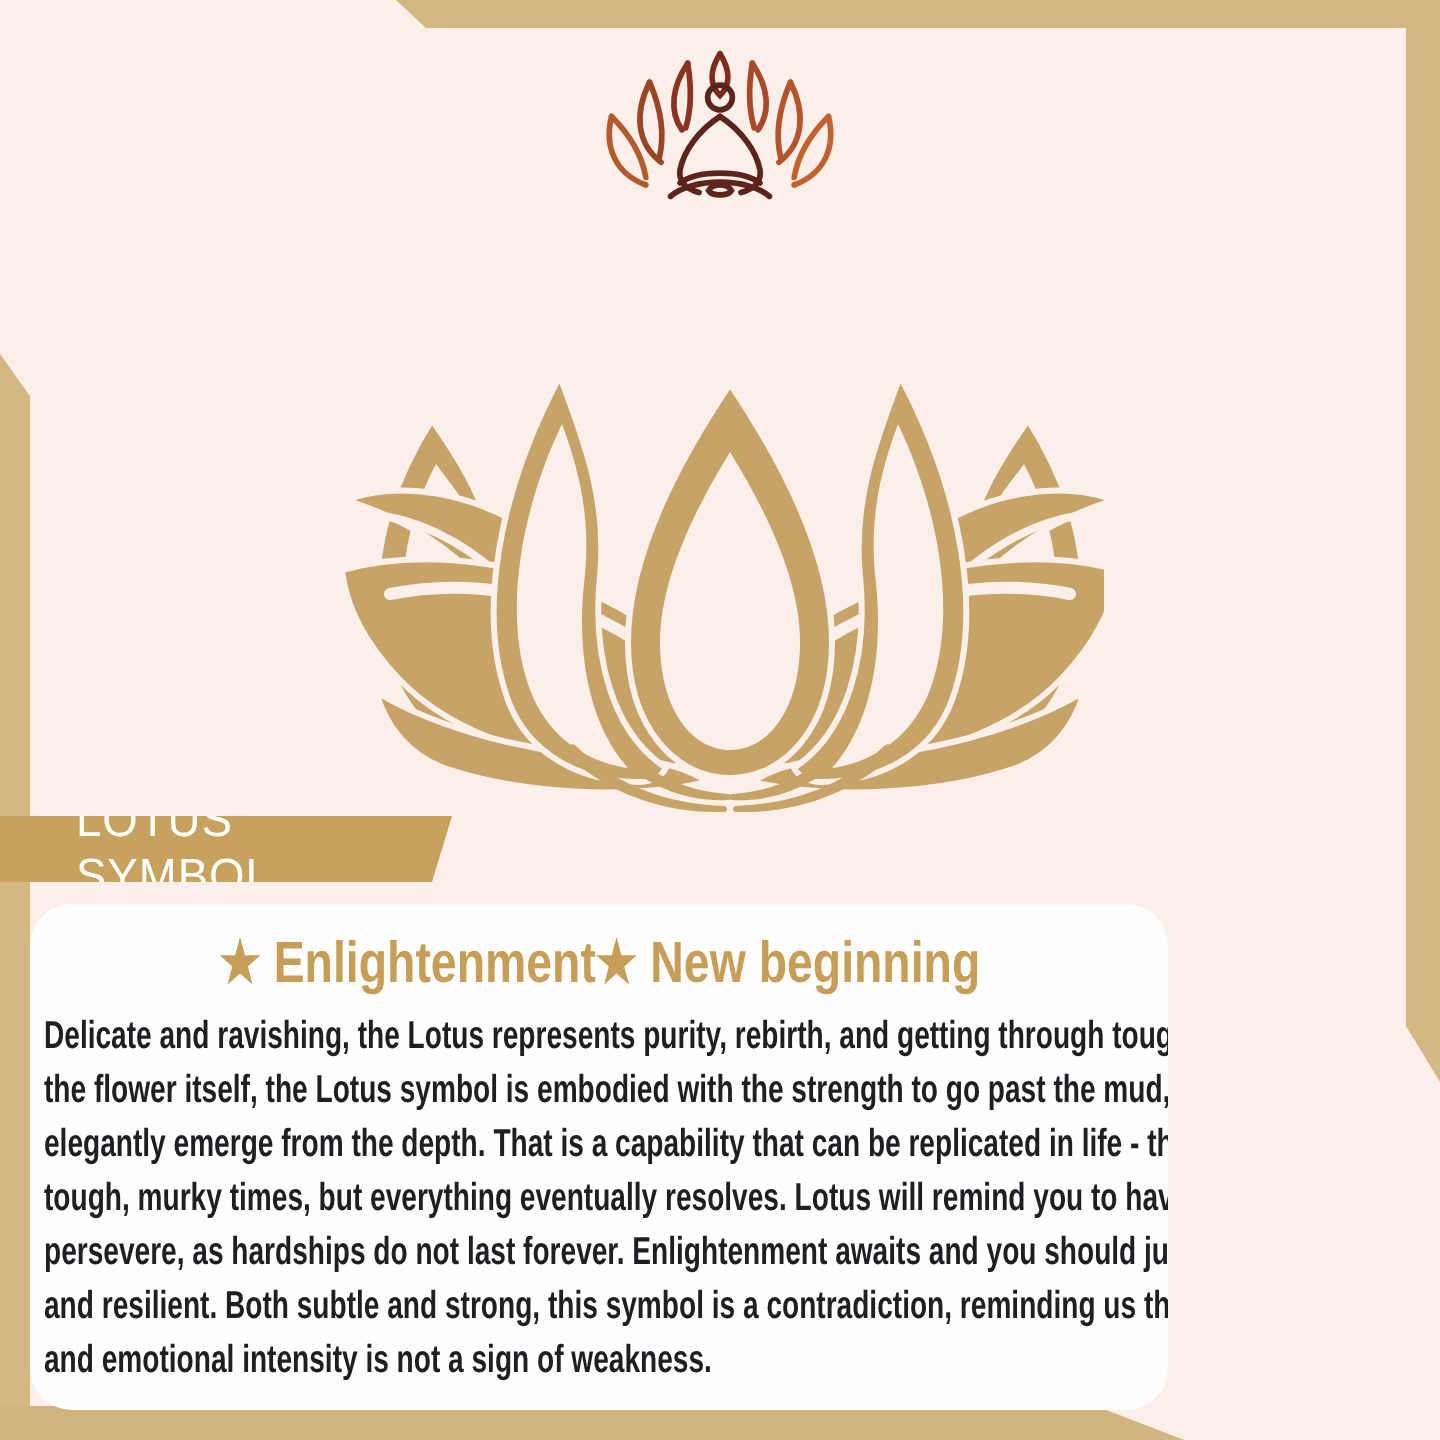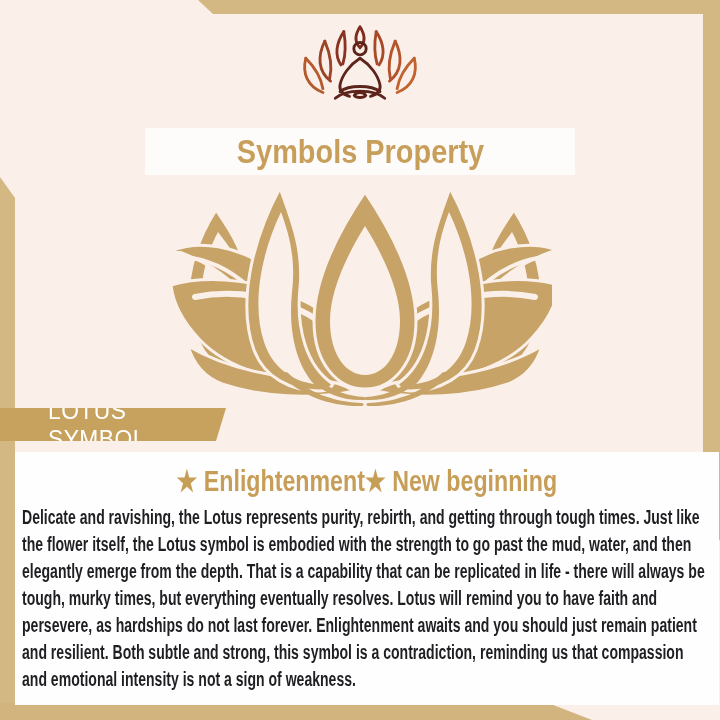--- a/index.html
+++ b/index.html
@@ -28,27 +28,27 @@
      background:#fdfcfb;display:flex;align-items:center;justify-content:center;}
   .title-banner span{display:inline-block;transform:scaleX(0.85);
      font-size:34px;font-weight:bold;color:#c79f5b;letter-spacing:0;}
 
   
   .lotus{position:absolute;left:168px;top:188px;}
 
   
   .label-band{position:absolute;left:0;top:408px;width:226px;height:33px;
      background:#c7a25f;clip-path:polygon(0 0,226px 0,216px 33px,0 33px);
-     display:flex;align-items:center;padding-left:10px;}
+     display:flex;align-items:center;}
   .label-band span{display:inline-block;transform:scaleX(0.95);transform-origin:0 50%;
      margin-left:38px;font-size:24px;color:#ffffff;letter-spacing:0.5px;}
 
   
-  .card{position:absolute;left:15px;top:452px;width:704px;height:253px;
-     background:#fefefe;overflow:hidden;}
+  .card{position:absolute;left:15px;top:452px;width:569px;height:253px;
+     background:#fefefe;overflow:hidden;border-radius:21px;}
   .card-heading{margin-top:12px;text-align:center;}
   .card-heading span{display:inline-block;transform:scaleX(0.8);
      font-size:29px;font-weight:bold;color:#c79e58;}
   .card-body{margin:6px 0 0 7px;width:958px;transform:scaleX(0.72);
      transform-origin:0 0;font-size:19.5px;font-weight:bold;line-height:27px;
      color:#1f1f23;letter-spacing:0;}
 </style>
 </head>
 <body>
 
@@ -80,23 +80,20 @@
         <circle cx="75" cy="26" r="6.5" stroke="#5d241b"></circle>
         <path d="M75,36 C64,43 56,54 54,64 C53,70 57,74 64,76" stroke="#5d241b"></path>
         <path d="M75,36 C86,43 94,54 96,64 C97,70 93,74 86,76" stroke="#5d241b"></path>
         <path d="M54,71 C63,64 87,64 96,71" stroke="#5d241b"></path>
         <path d="M49,78 C60,68 90,68 101,78" stroke="#5d241b"></path>
         <path d="M69,75 C71,71 79,71 81,75 C79,78 71,78 69,75 Z" stroke="#5d241b"></path>
       </g>
     </svg>
   </div>
 
-  <div class="title-banner">
-    <span>Symbols Property</span>
-  </div>
 
   <div class="lotus">
     <svg width="384" height="220" viewBox="0 0 384 220">
       <defs>
         <g id="half" stroke="#fbf0e9" stroke-width="3">
 
           <path fill="#c7a367" d="M48,22 C20,66 12,114 30,153 C44,183 74,198 104,197 C110,197 114,194 116,190 C88,172 74,138 78,100 C81,70 62,42 48,22 Z"></path>
           <path fill="#fbf0e9" stroke="none" d="M50,44 C32,78 28,118 42,148 C54,173 78,188 100,190 C82,170 70,138 74,103 C77,75 60,58 50,44 Z"></path>
 
           <path fill="#c7a367" d="M5,62 C32,52 68,58 98,78 C126,97 144,124 152,155 C154,165 151,172 145,174 C118,158 96,134 78,110 C58,84 30,70 5,62 Z"></path>

